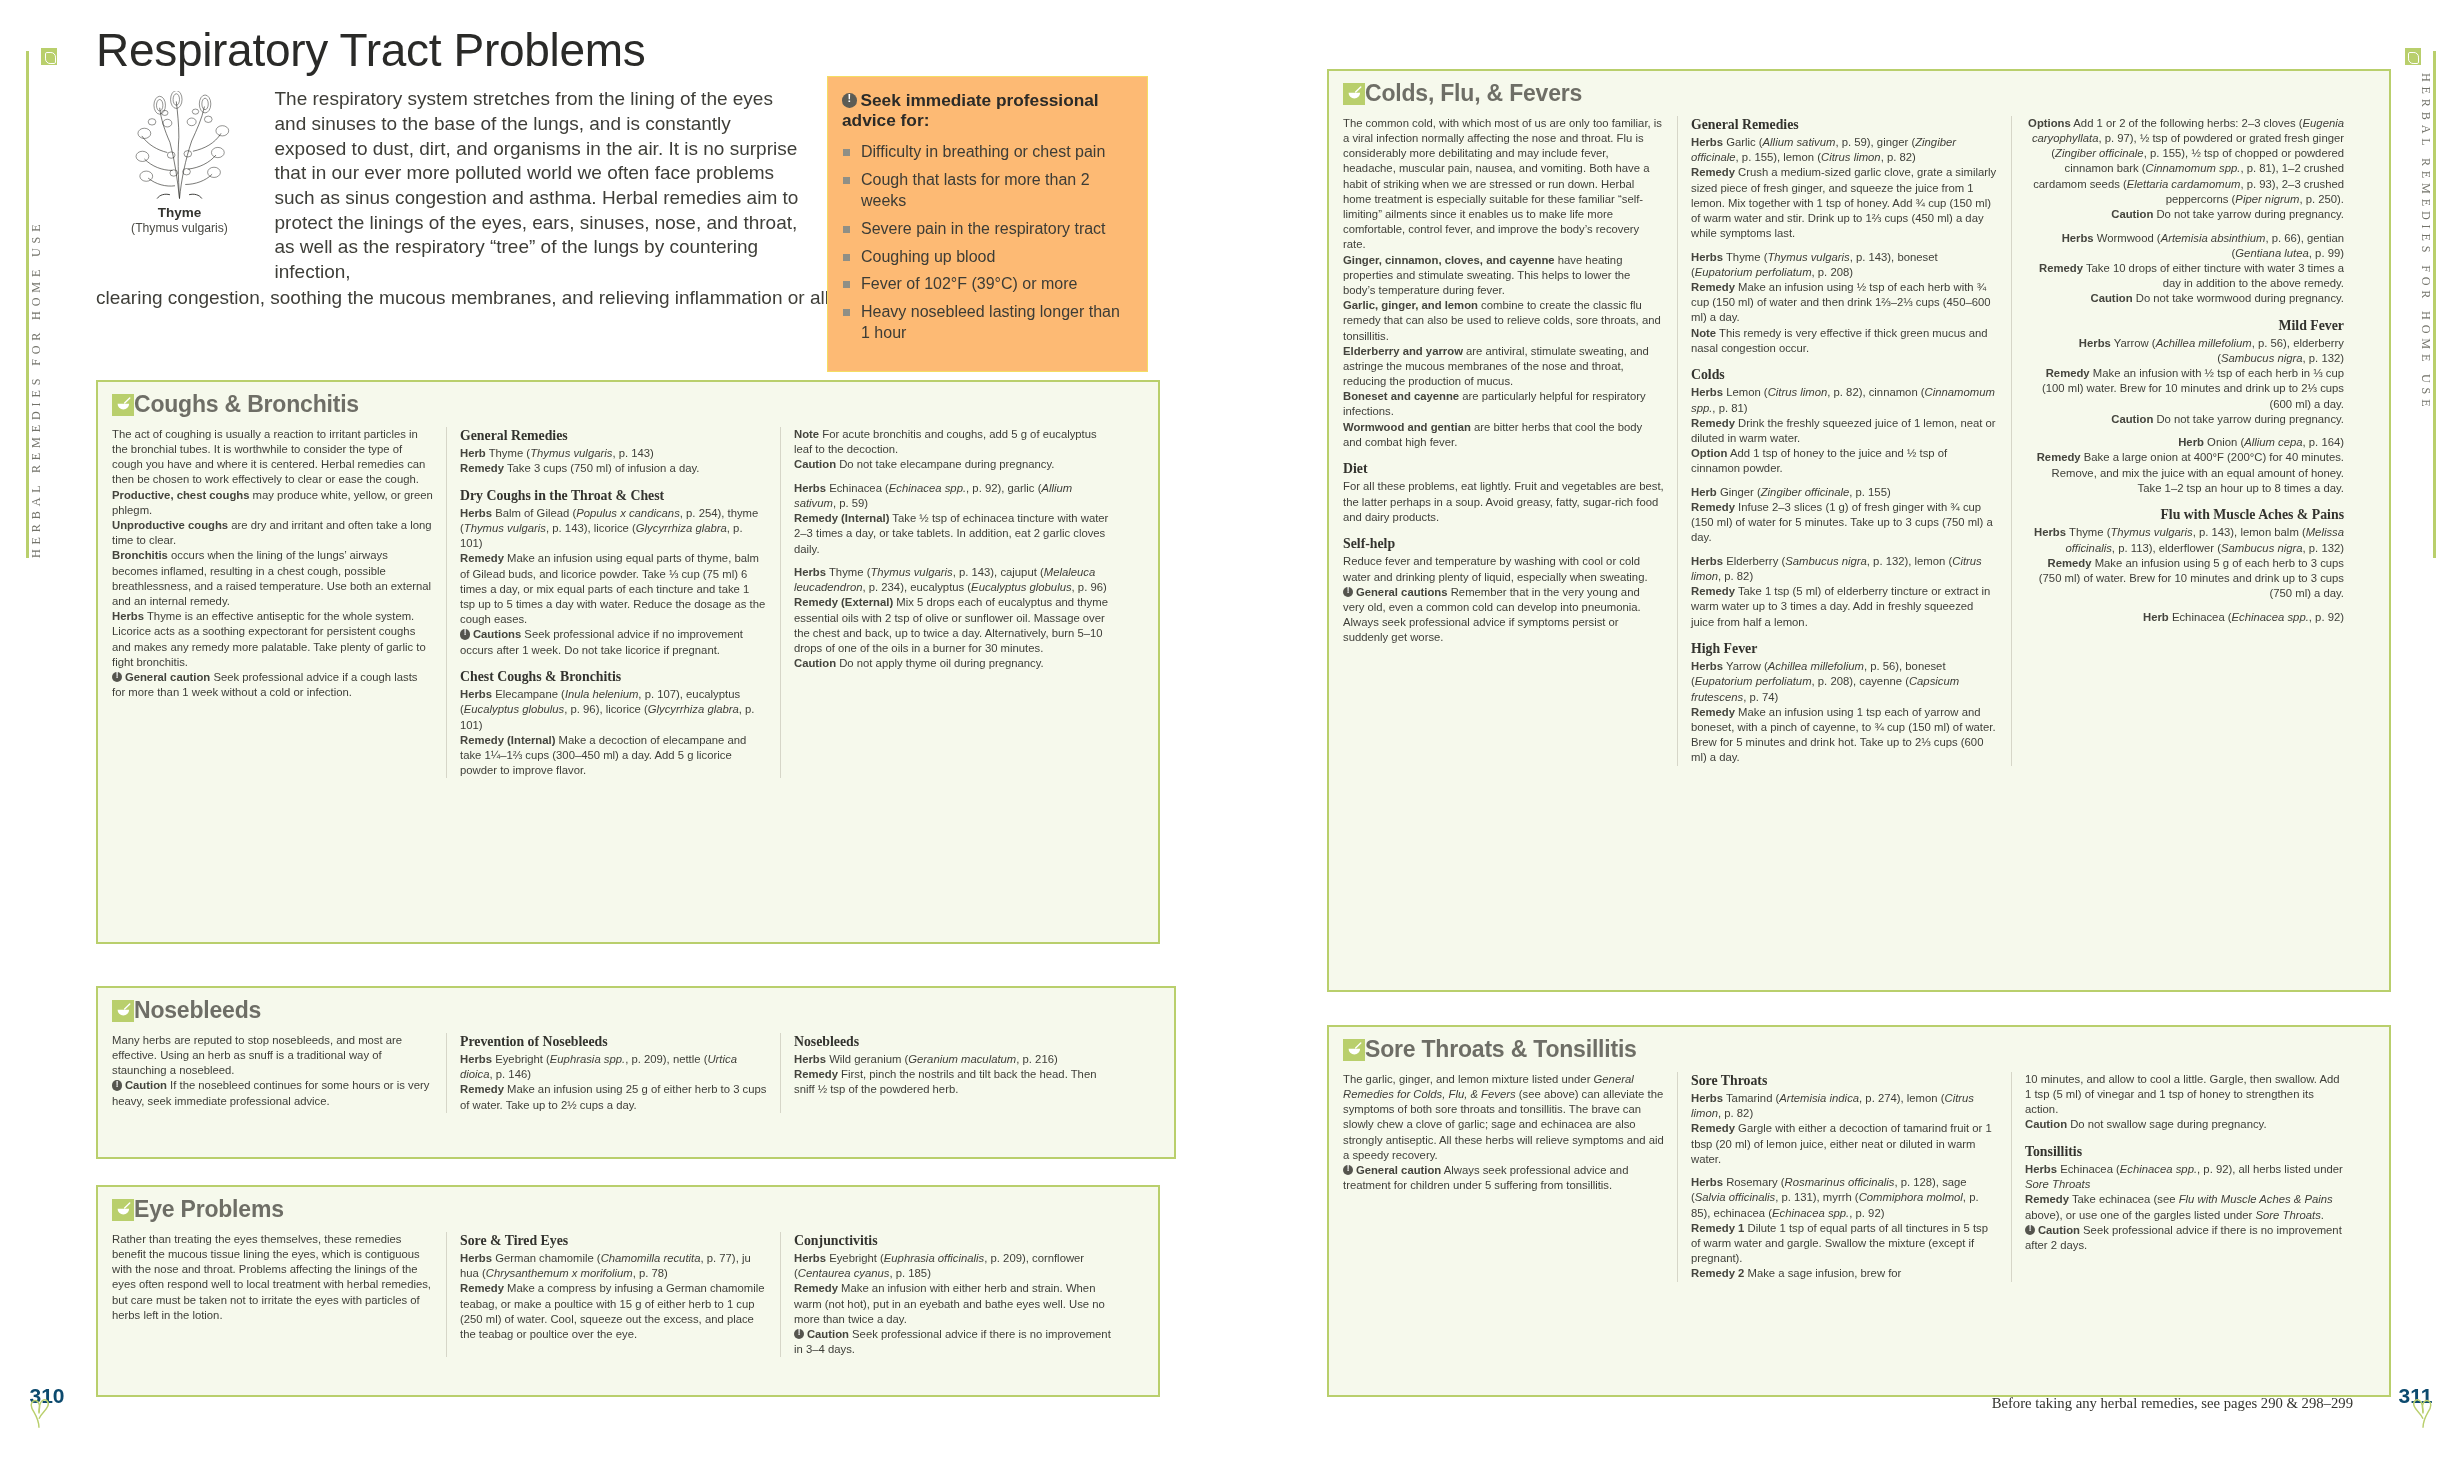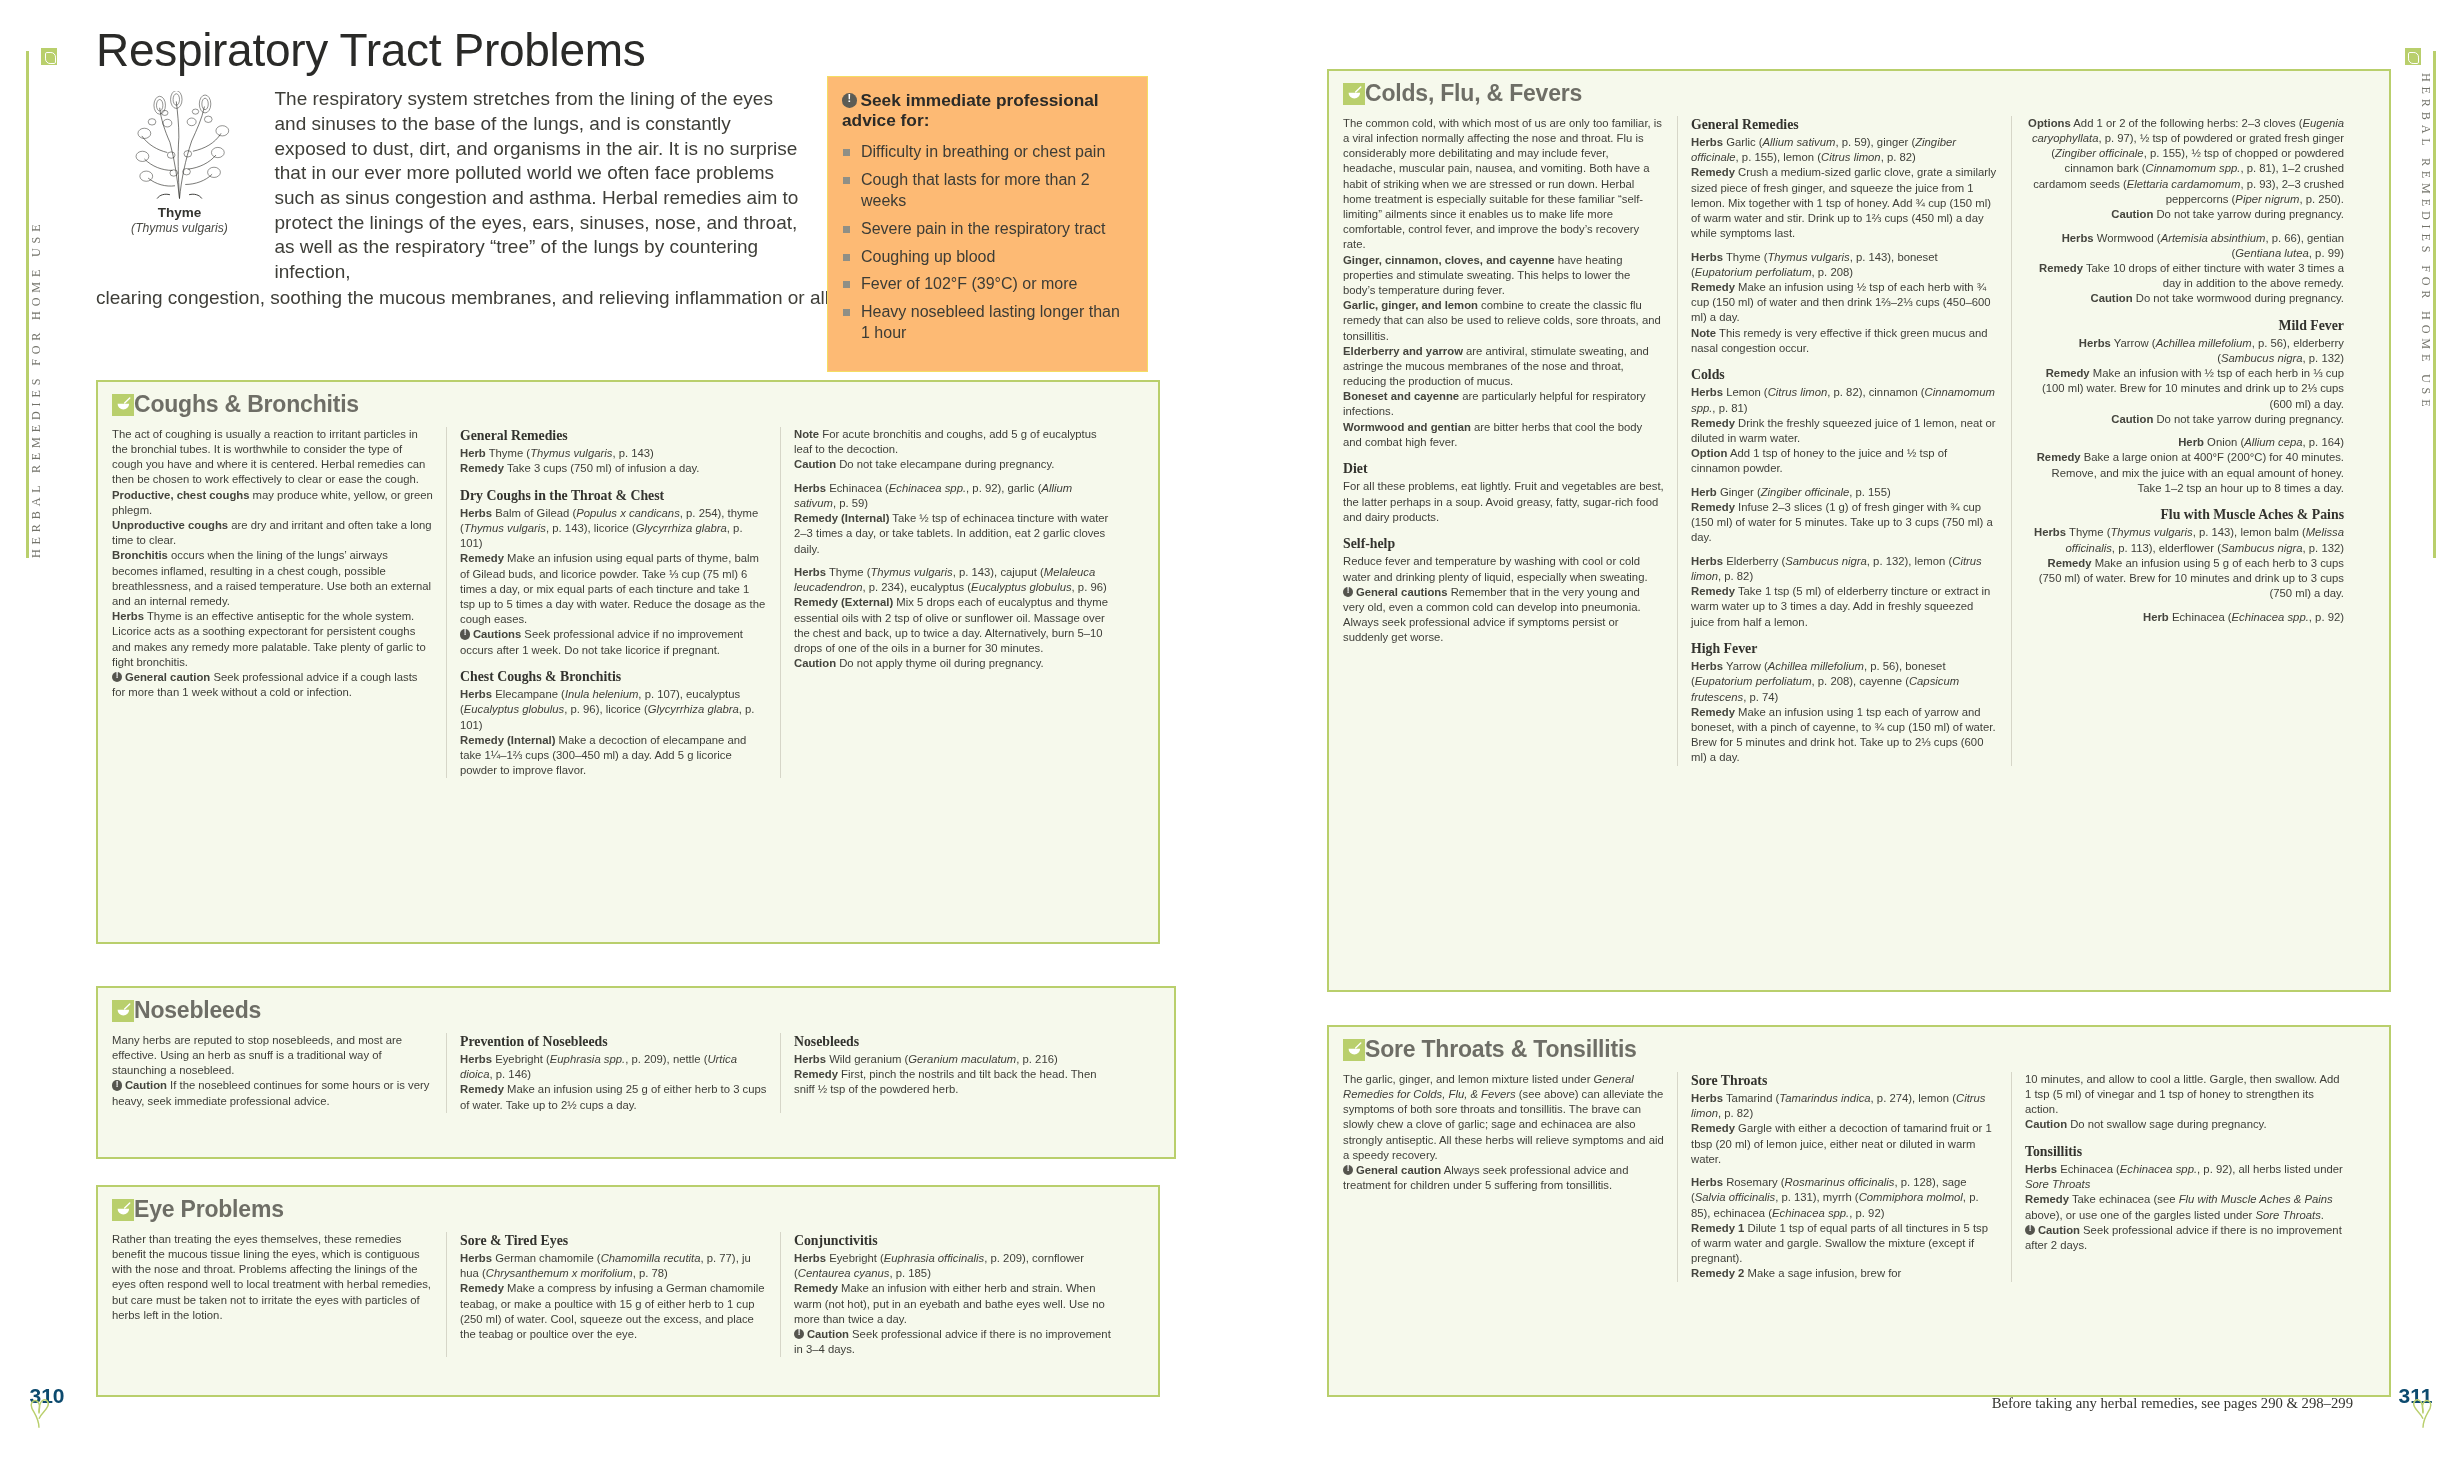--- a/index.html
+++ b/index.html
@@ -43,21 +43,21 @@
   .lp-head { position: absolute; left: 96px; top: 26px; right: 96px; }
   .title {
     font-family: "Liberation Sans", sans-serif;
     font-weight: 300; font-size: 46px; line-height: 1.05; color: #2a2a28;
     letter-spacing: -0.3px;
   }
   .intro-row { display: flex; margin-top: 13px; gap: 11.5px; }
   .thyme-fig { width: 167px; flex: 0 0 167px; text-align: center; padding-top: 3.8px; }
   .thyme-fig svg { width: 147px; height: 109px; display: block; margin: 0 auto; }
   .fig-name { font-size: 13.5px; font-weight: bold; color: #33332f; margin-top: 5.1px; }
-  .fig-latin { font-size: 12.2px; font-style: italic; color: #4a4a44; margin-top: 1.3px; }
+  .fig-latin { font-size: 12.2px; color: #4a4a44; margin-top: 1.3px; }
   .intro-text {
     font-size: 19px; line-height: 1.30; color: #3e3e38; font-weight: 300;
     width: 532px;
   }
   .intro-tail { font-size: 19px; line-height: 1.30; color: #3e3e38; font-weight: 300; margin-top: 1.3px; }
 
   
   .advice {
     position: absolute; left: 827px; top: 76px; width: 321px;
     border: 1.9px solid #f4dd63; background: #fdba74; padding: 13px 14px 21px 14px;
@@ -407,21 +407,21 @@
             </span>
             <span class="panel-title">Sore Throats &amp; Tonsillitis</span>
           </div>
           <div class="cols">
             <div class="col" style="width: 321px;">
               <p>The garlic, ginger, and lemon mixture listed under <i>General Remedies for Colds, Flu, &amp; Fevers</i> (see above) can alleviate the symptoms of both sore throats and tonsillitis. The brave can slowly chew a clove of garlic; sage and echinacea are also strongly antiseptic. All these herbs will relieve symptoms and aid a speedy recovery.</p>
               <p><span class="caution-dot"></span><b class="k">General caution</b> Always seek professional advice and treatment for children under 5 suffering from tonsillitis.</p>
             </div>
             <div class="col sep" style="width: 321px;">
               <div class="sub">Sore Throats</div>
-              <p><b class="k">Herbs</b> Tamarind (<i>Tamarindus indica</i>, p. 274), lemon (<i>Citrus limon</i>, p. 82)</p>
+              <p><b class="k">Herbs</b> Tamarind (<i>Artemisia indica</i>, p. 274), lemon (<i>Citrus limon</i>, p. 82)</p>
               <p><b class="k">Remedy</b> Gargle with either a decoction of tamarind fruit or 1 tbsp (20 ml) of lemon juice, either neat or diluted in warm water.</p>
               <p class="gap"><b class="k">Herbs</b> Rosemary (<i>Rosmarinus officinalis</i>, p. 128), sage (<i>Salvia officinalis</i>, p. 131), myrrh (<i>Commiphora molmol</i>, p. 85), echinacea (<i>Echinacea spp.</i>, p. 92)</p>
               <p><b class="k">Remedy 1</b> Dilute 1 tsp of equal parts of all tinctures in 5 tsp of warm water and gargle. Swallow the mixture (except if pregnant).</p>
               <p><b class="k">Remedy 2</b> Make a sage infusion, brew for</p>
             </div>
             <div class="col sep" style="width: 333px;">
               <p>10 minutes, and allow to cool a little. Gargle, then swallow. Add 1 tsp (5 ml) of vinegar and 1 tsp of honey to strengthen its action.</p>
               <p><b class="k">Caution</b> Do not swallow sage during pregnancy.</p>
               <div class="sub gapt">Tonsillitis</div>
               <p><b class="k">Herbs</b> Echinacea (<i>Echinacea spp.</i>, p. 92), all herbs listed under <i>Sore Throats</i></p>

